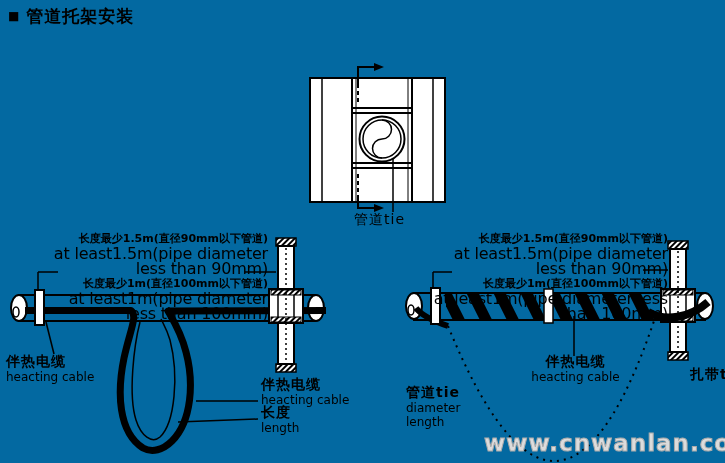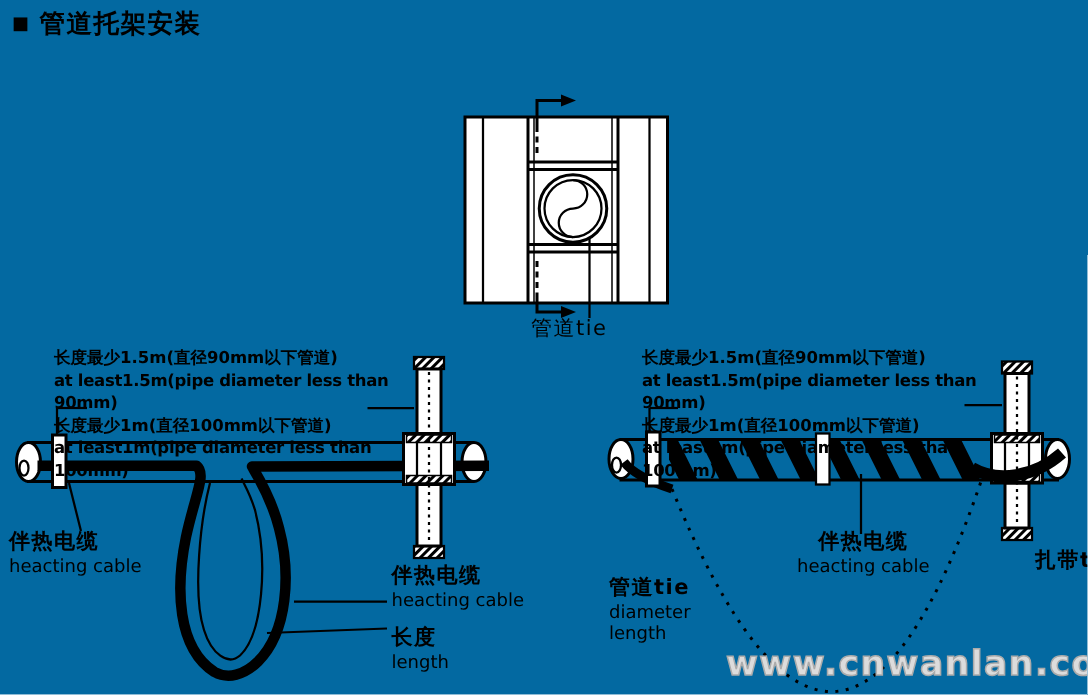--- a/index.html
+++ b/index.html
@@ -6,23 +6,23 @@
   .canvas{position:relative;width:725px;height:463px;background:#0369a1;overflow:hidden;
           font-family:"DejaVu Sans","Liberation Sans",sans-serif;color:#000;}
   svg{position:absolute;left:0;top:0;}
   .t{position:absolute;white-space:nowrap;line-height:1.2;}
   .title{font-size:17px;font-weight:bold;letter-spacing:1px;}
   .title .sq{font-size:12px;vertical-align:2px;margin-right:6px;}
   .lbl-zh{font-size:14px;font-weight:bold;letter-spacing:1px;}
   .lbl-en{font-size:12px;}
   .toplbl{font-size:13.5px;line-height:17px;letter-spacing:1px;}
   .toplbl .en{letter-spacing:0;}
-  .dims{position:absolute;text-align:left;}
+  .dims{position:absolute;text-align:right;}
   .dims .zh{font-size:11px;font-weight:bold;line-height:15px;}
-  .dims .en{font-size:11px;line-height:15px;letter-spacing:-0.2px;font-weight:bold;}
+  .dims .en{font-size:16px;line-height:15px;letter-spacing:-0.2px;}
   .tie-lbl{font-size:14px;letter-spacing:1px;}
   .watermark{font-size:23px;font-weight:bold;letter-spacing:1px;
              color:#dcdcdc;-webkit-text-stroke:1px #ababab;}
 </style>
 </head>
 <body>
 
 <div class="canvas">
 
   <svg width="725" height="463" viewBox="0 0 725 463">
@@ -184,21 +184,21 @@
   <div class="t" style="left:6px;top:353px;">
     <div class="lbl-zh">伴热电缆</div>
     <div class="lbl-en">heacting cable</div>
   </div>
 
   <div class="t" style="left:261px;top:376px;">
     <div class="lbl-zh">伴热电缆</div>
     <div class="lbl-en">heacting cable</div>
   </div>
 
-  <div class="t" style="left:261px;top:417px;">
+  <div class="t" style="left:261px;top:404px;">
     <div class="lbl-zh">长度</div>
     <div class="lbl-en">length</div>
   </div>
 
   <div class="t" style="left:508px;top:353px;width:135px;text-align:center;">
     <div class="lbl-zh">伴热电缆</div>
     <div class="lbl-en">heacting cable</div>
   </div>
 
   <div class="t lbl-zh" style="left:690px;top:366px;">扎带tie</div>

